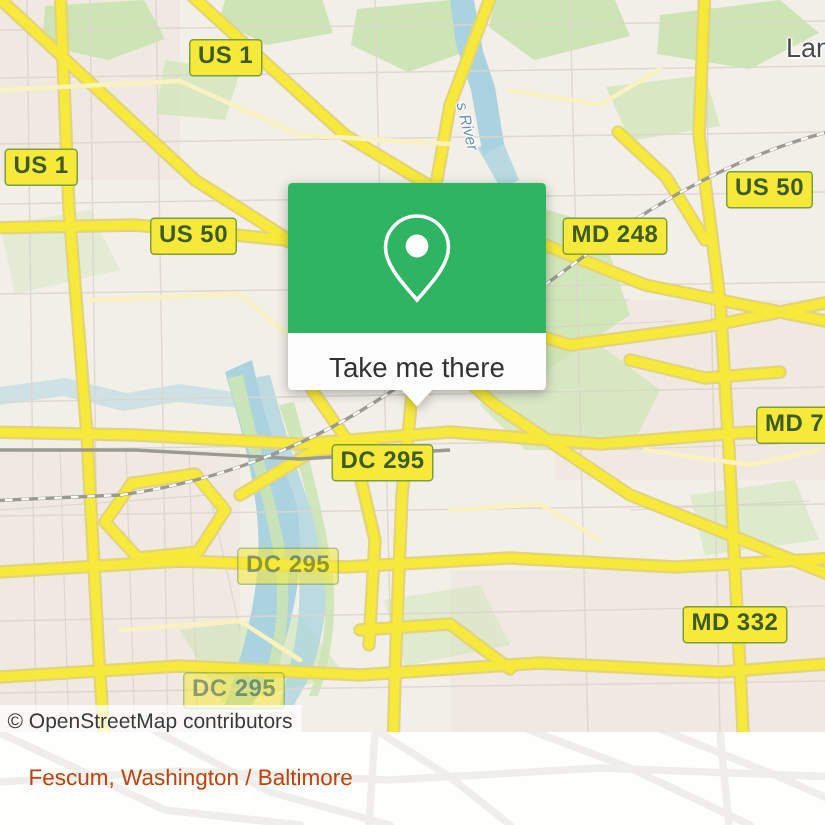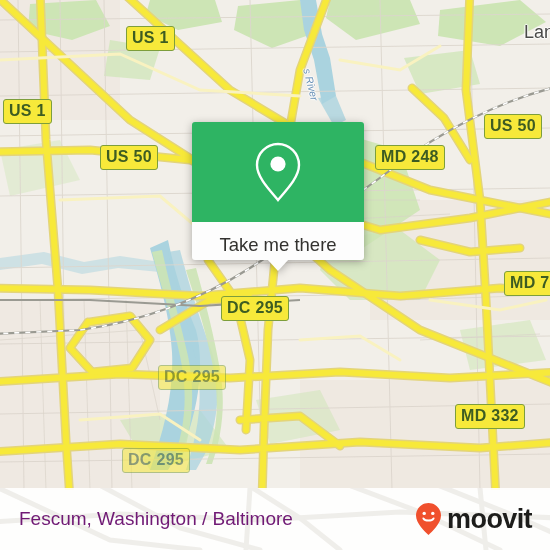--- a/index.html
+++ b/index.html
@@ -144,23 +144,23 @@
   }
   #footer-inner {
     position: relative;
     width: 550px;
     height: 62px;
   }
   #footer-title {
     position: absolute;
     left: 19px;
     top: 18px;
-    color: #701a75;
-    font-family: "Liberation Sans", sans-serif;
-    font-size: 19px;
+    color: #c2410c;
+    font-family: "Liberation Sans", sans-serif;
+    font-size: 15px;
     line-height: 26px;
     white-space: nowrap;
   }
   #brand {
     position: absolute;
     right: 18px;
     top: 14px;
     display: flex;
     align-items: center;
     gap: 5px;
@@ -326,20 +326,21 @@
       <div class="shield" style="left:221px;top:296px;">DC 295</div>
       <div class="shield faded" style="left:158px;top:365px;">DC 295</div>
       <div class="shield" style="left:455px;top:404px;">MD 332</div>
       <div class="shield faded" style="left:122px;top:448px;">DC 295</div>
     </div>
 
     <div class="place-label" style="left:524px;top:22px;">Lan</div>
 
     <div class="river-label" style="left:313px;top:67px;">s River</div>
 
+    <div id="attribution">© OpenStreetMap contributors</div>
   </div>
 
   <div id="callout">
     <div id="callout-green">
       <div id="callout-pin">
         <svg width="48" height="62" viewBox="0 0 48 62" xmlns="http://www.w3.org/2000/svg">
           <path d="M24 3 C12.4 3 3 12.4 3 24 C3 37 17 50.5 24 59 C31 50.5 45 37 45 24 C45 12.4 35.6 3 24 3 Z" fill="none" stroke="#ffffff" stroke-width="2.4"></path>
           <circle cx="24" cy="23" r="7.6" fill="#ffffff"></circle>
         </svg>
       </div>
@@ -358,27 +359,16 @@
         <path d="M240,-8 L300,30 L340,62"></path>
         <path d="M330,-10 L420,24 L500,62"></path>
         <path d="M430,-6 L520,30 L560,48"></path>
         <path d="M-10,34 L120,26 L260,32 L400,24 L560,30"></path>
         <path d="M250,0 L246,62"></path>
         <path d="M480,0 L486,62"></path>
       </g>
     </svg>
     <div id="footer-inner">
       <div id="footer-title">Fescum, Washington / Baltimore</div>
-      <div id="brand">
-        <div id="brand-pin">
-          <svg width="27" height="34" viewBox="0 0 27 34" xmlns="http://www.w3.org/2000/svg">
-            <path d="M13.5 1 C6.6 1 1 6.6 1 13.5 C1 21.5 10 29.6 13.5 33 C17 29.6 26 21.5 26 13.5 C26 6.6 20.4 1 13.5 1 Z" fill="#f0502d"></path>
-            <circle cx="9.2" cy="11.4" r="1.7" fill="#ffffff"></circle>
-            <circle cx="17.8" cy="11.4" r="1.7" fill="#ffffff"></circle>
-            <path d="M8.4 16.4 C10.2 19.3 16.8 19.3 18.6 16.4" fill="none" stroke="#ffffff" stroke-width="1.9" stroke-linecap="round"></path>
-          </svg>
-        </div>
-        <div id="brand-wordmark">moovit</div>
-      </div>
     </div>
   </div>
 
 </div>
 
 </body></html>

